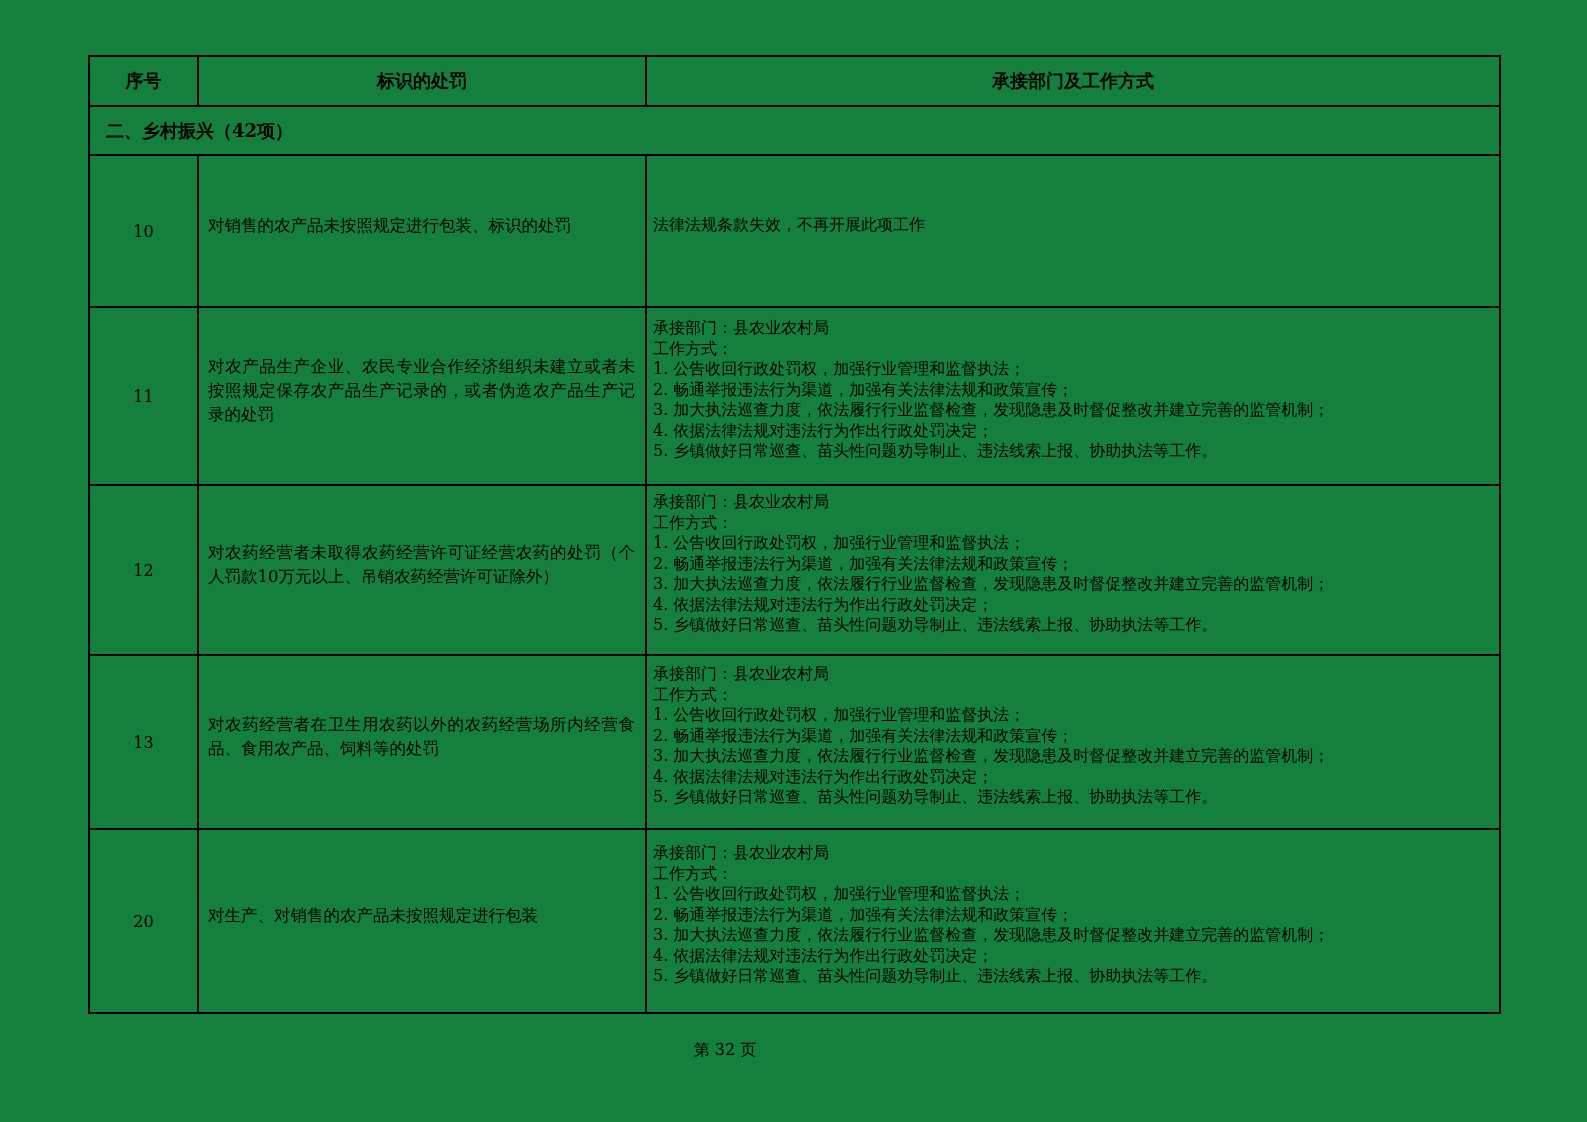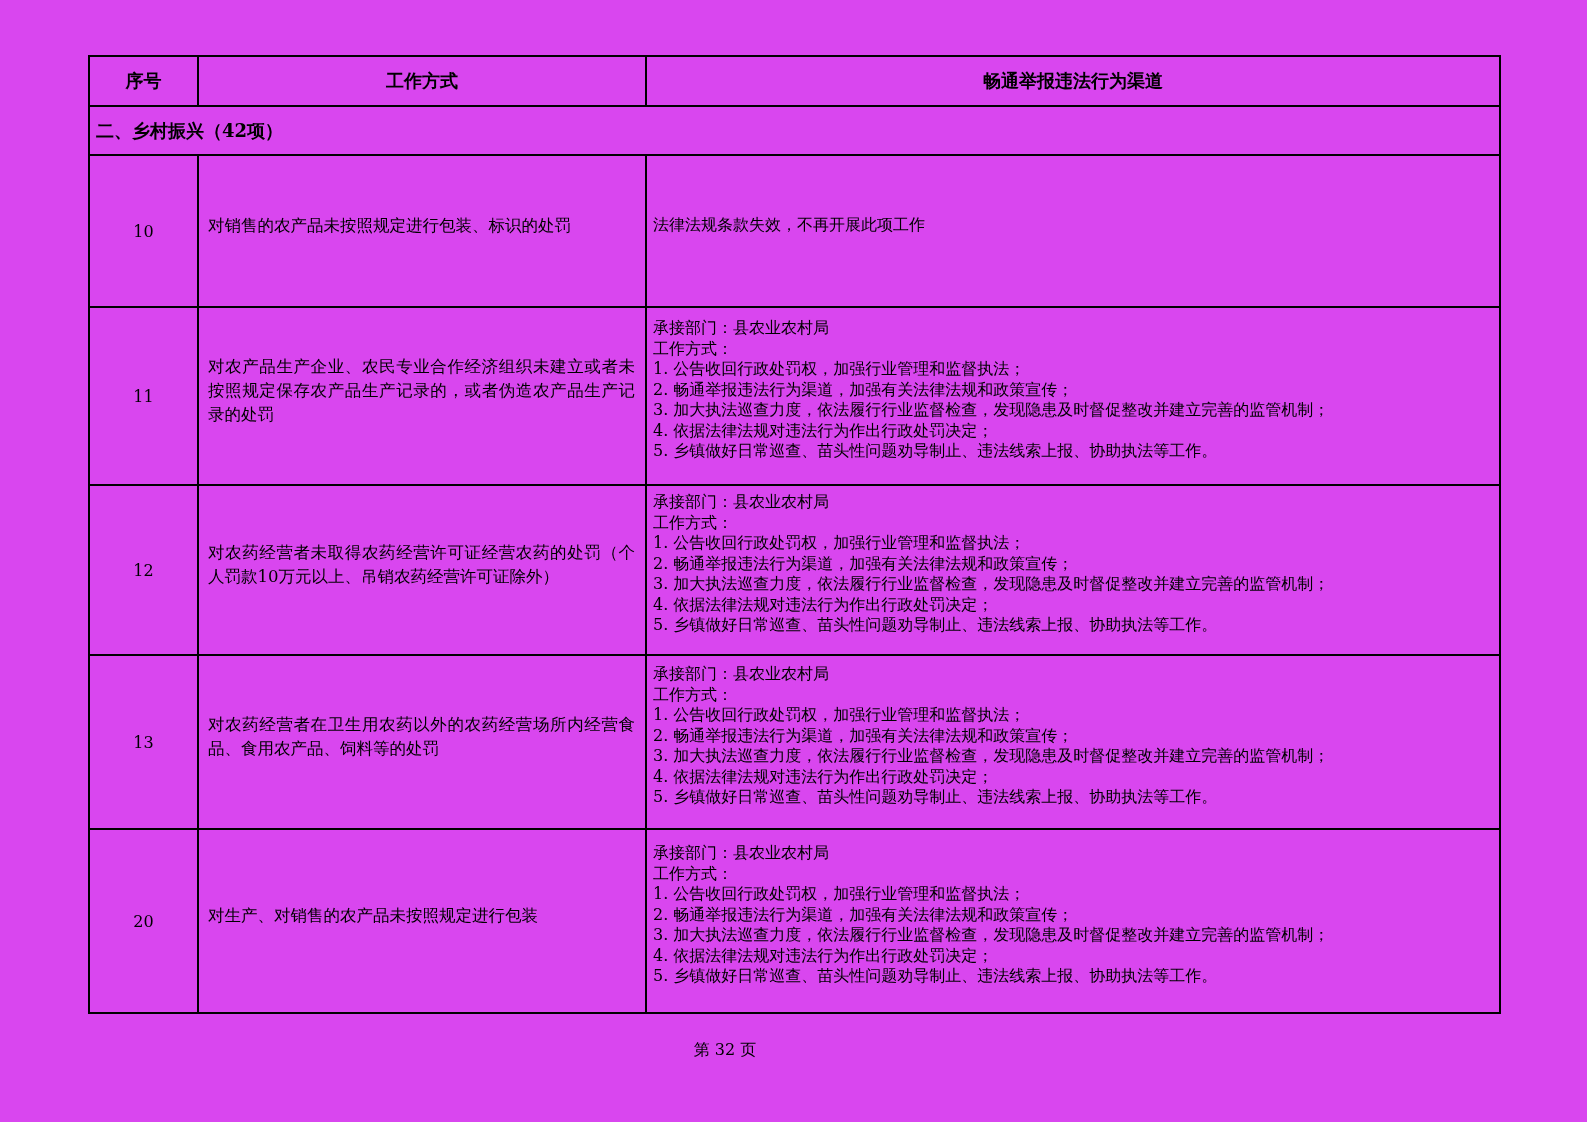--- a/index.html
+++ b/index.html
@@ -6,21 +6,21 @@
     margin: 0;
     padding: 0;
     background: #ffffff;
     font-family: "DejaVu Serif", "Liberation Serif", serif;
     color: #000;
   }
   .page {
     position: relative;
     width: 1587px;
     height: 1122px;
-    background: #d946ef;
+    background: #15803d;
     overflow: hidden;
   }
   table.doc-table {
     position: absolute;
     left: 88px;
     top: 55px;
     width: 1411px;
     border-collapse: collapse;
     table-layout: fixed;
   }
@@ -34,21 +34,21 @@
     font-size: 18px;
     font-weight: bold;
     text-align: center;
     height: 50px;
     padding: 0 4px;
   }
   .section-cell {
     font-size: 18px;
     font-weight: bold;
     text-align: left;
-    padding: 0 6px;
+    padding: 0 16px;
     height: 49px;
   }
   .no-cell {
     text-align: center;
     font-size: 16px;
     padding: 0;
   }
   .name-cell {
     font-size: 16.5px;
     line-height: 24px;
@@ -83,22 +83,22 @@
 
   <table class="doc-table">
     <colgroup>
       <col style="width:109px">
       <col style="width:448px">
       <col style="width:854px">
     </colgroup>
     <tbody>
       <tr>
         <th>序号</th>
-        <th>工作方式</th>
-        <th>畅通举报违法行为渠道</th>
+        <th>标识的处罚</th>
+        <th>承接部门及工作方式</th>
       </tr>
       <tr>
         <td class="section-cell" colspan="3">二、乡村振兴（42项）</td>
       </tr>
 
       <tr class="r0">
         <td class="no-cell">10</td>
         <td class="name-cell">对销售的农产品未按照规定进行包装、标识的处罚</td>
         <td class="method-cell">法律法规条款失效，不再开展此项工作</td>
       </tr>

